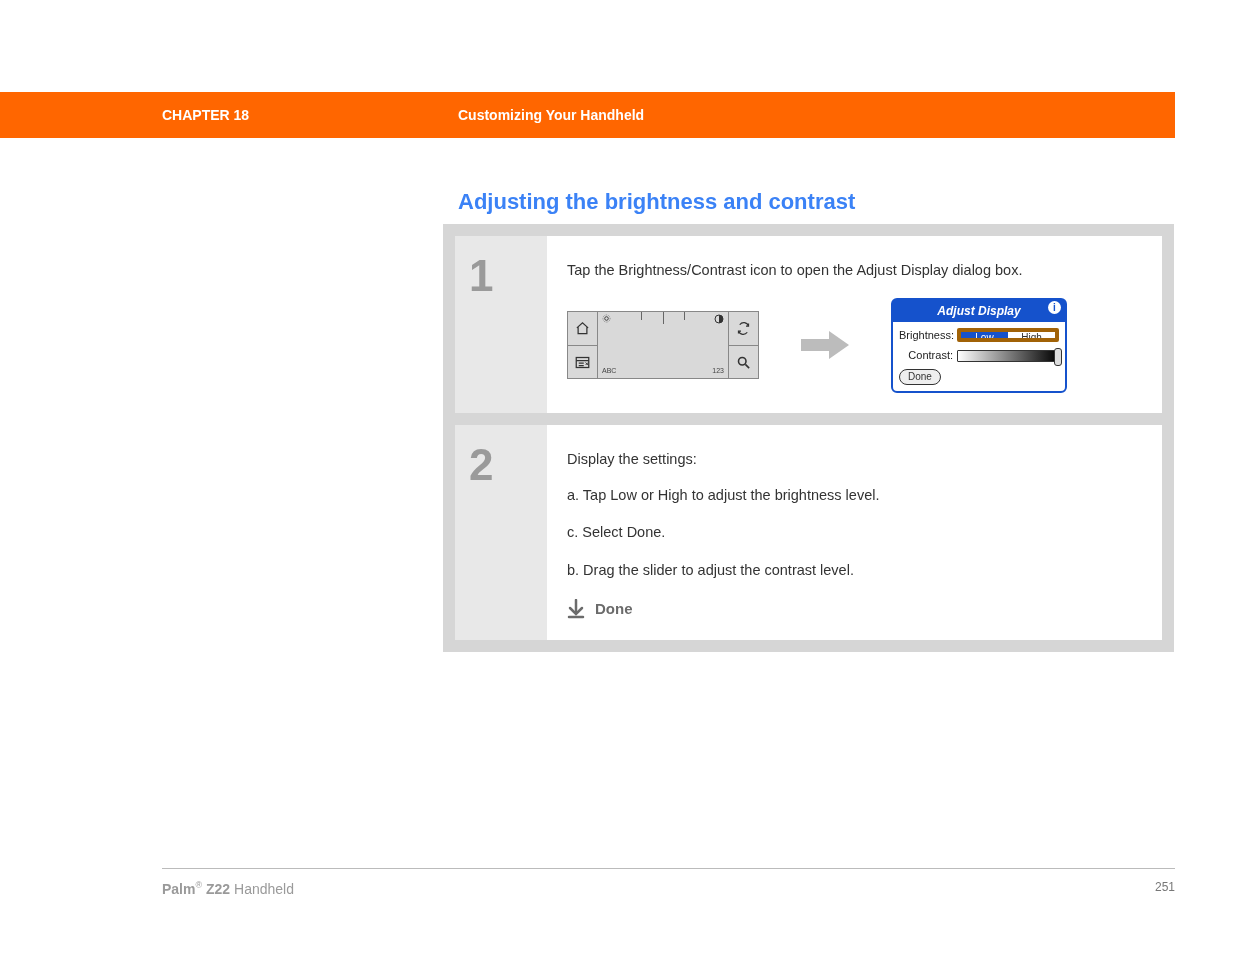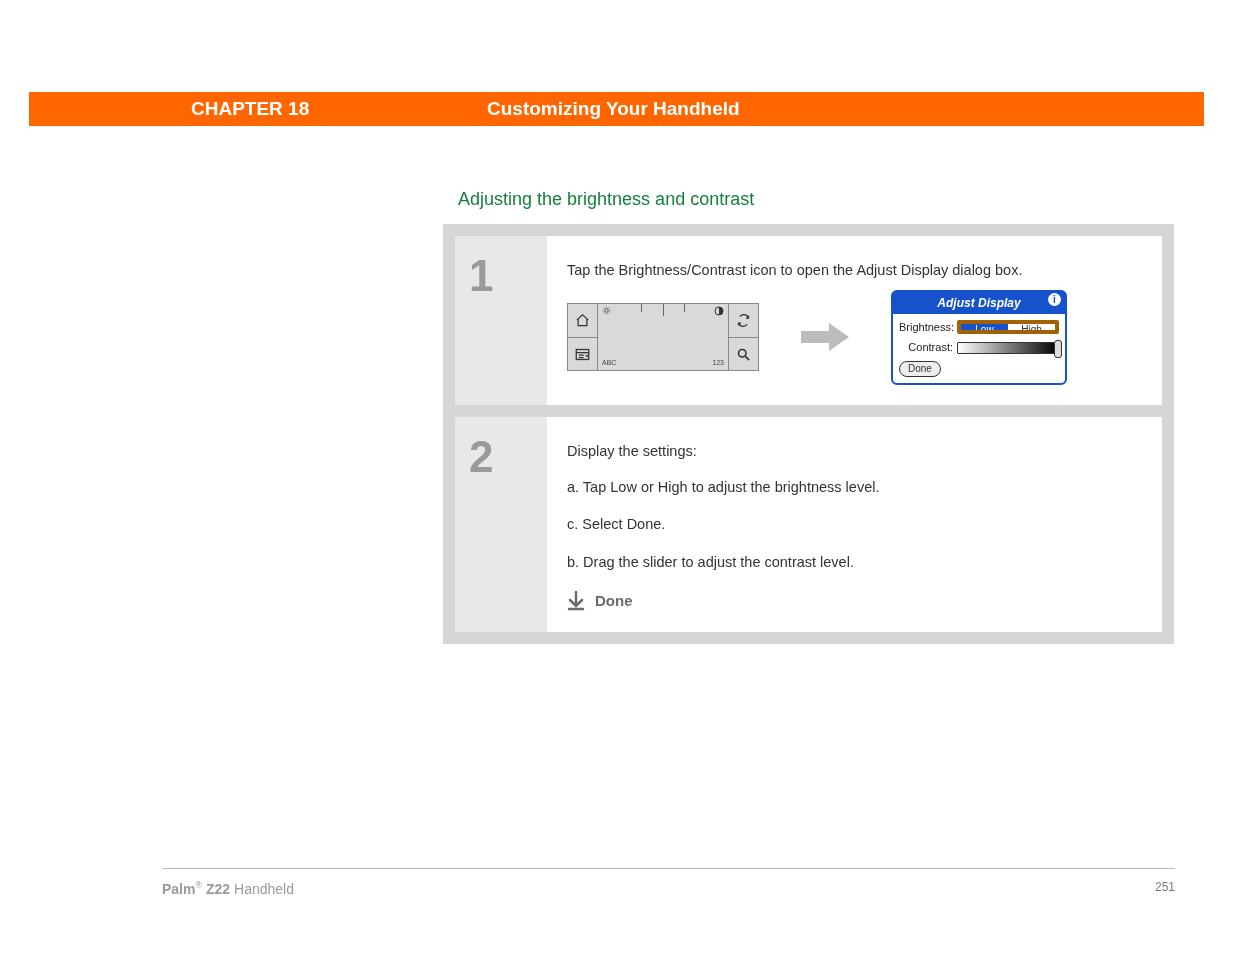--- a/index.html
+++ b/index.html
@@ -9,38 +9,37 @@
     width: 1235px;
     height: 954px;
     position: relative;
     color: #333;
   }
   .orange-bar {
     position: absolute;
     top: 92px;
     left: 0;
     width: 1175px;
-    height: 34px;
+    height: 46px;
     background: #ff6600;
     display: flex;
     align-items: center;
     color: #fff;
-    font-size: 19px;
+    font-size: 14px;
     font-weight: bold;
-    margin-left: 29px;
   }
   .orange-bar .chapter { position: absolute; left: 162px; }
   .orange-bar .title { position: absolute; left: 458px; }
   .section-heading {
     position: absolute;
     top: 189px;
     left: 458px;
-    font-size: 18px;
-    font-weight: normal;
-    color: #15803d;
+    font-size: 22px;
+    font-weight: bold;
+    color: #3b82f6;
   }
   .steps-box {
     position: absolute;
     top: 224px;
     left: 443px;
     width: 731px;
     background: #d6d6d6;
     padding: 12px;
   }
   .step {
@@ -78,21 +77,21 @@
   .callout-line {
     width: 1px;
     height: 22px;
     background: #888;
     margin: 2px auto 0 auto;
   }
   .figure-row {
     display: flex;
     align-items: center;
     gap: 40px;
-    margin-top: 8px;
+    margin-top: 16px;
   }
   
   .graffiti {
     width: 192px;
     height: 68px;
     border: 1px solid #888;
     background: #d9d9d9;
     display: flex;
     position: relative;
   }

